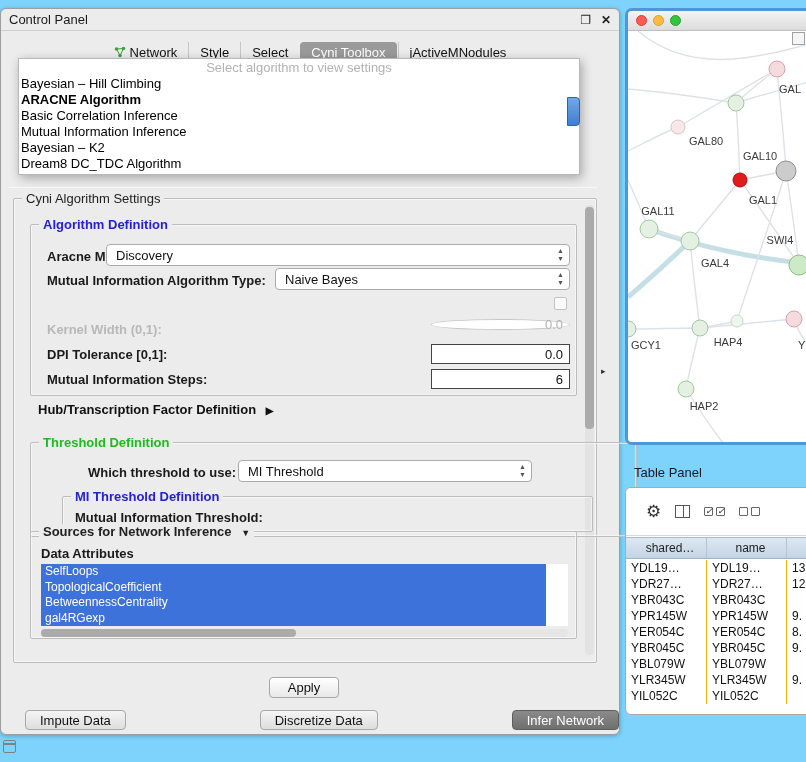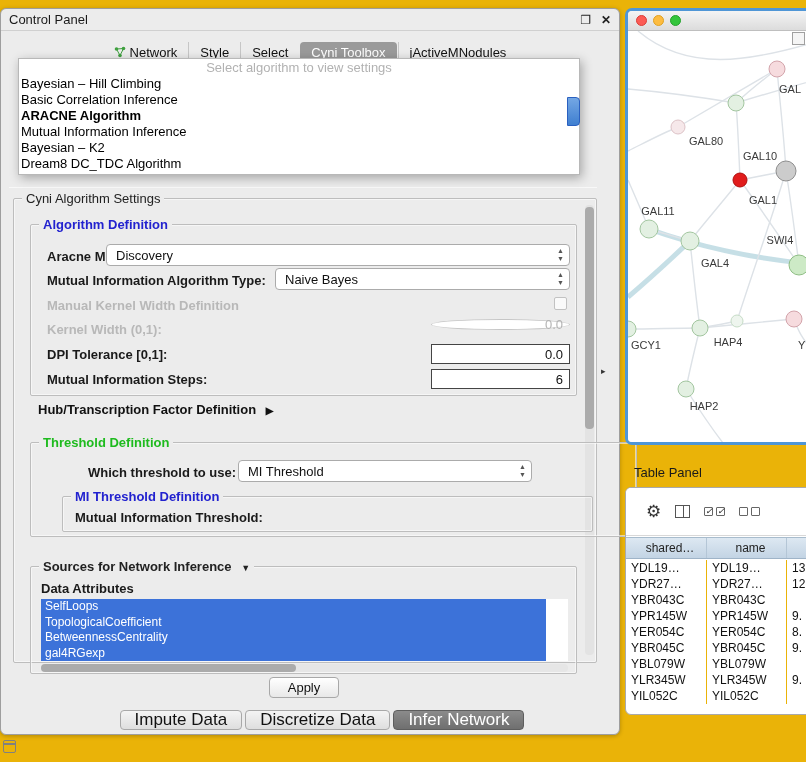--- a/index.html
+++ b/index.html
@@ -1,18 +1,18 @@
 <!DOCTYPE html>
 <html><head>
 <meta charset="utf-8">
 <style>
   html,body{margin:0;padding:0;background:#e4e4e4;}
   *{box-sizing:border-box;}
   .screen{position:relative;width:806px;height:762px;overflow:hidden;
-          font-family:"Liberation Sans",sans-serif;color:#111;background:#eab308;}
+          font-family:"Liberation Sans",sans-serif;color:#111;background:#7dd3fc;}
 
   
   .control-panel{position:absolute;left:0;top:8px;width:620px;height:727px;
     background:#ececec;border:1px solid #9e9e9e;border-radius:6px;
     box-shadow:0 1px 4px rgba(0,0,0,.25);}
   .titlebar{position:absolute;left:0;top:0;right:0;height:22px;display:flex;align-items:center;
     padding:0 8px;border-bottom:1px solid #d0d0d0;}
   .titlebar .title{font-size:13px;color:#1a1a1a;}
   .win-icon{margin-left:10px;font-size:12px;color:#222;cursor:default;}
   .win-icon.float{margin-left:auto;}
@@ -68,21 +68,21 @@
   .hscroll .thumb{position:absolute;left:0;top:0;height:8px;width:255px;background:#ababab;border-radius:4px;}
 
   .attr-list{position:absolute;left:10px;top:32px;width:527px;height:62px;background:#fff;overflow:hidden;}
   .attr-item{width:505px;height:15.5px;line-height:15.5px;background:#3c72d9;color:#fff;
     font-size:12px;padding-left:4px;white-space:nowrap;}
 
   .apply-btn{position:absolute;left:268px;top:668px;width:70px;height:21px;
     background:linear-gradient(#ffffff,#e8e8e8);border:1px solid #a8a8a8;border-radius:4px;
     font-size:13px;display:flex;align-items:center;justify-content:center;}
   .bottom-tabs{position:absolute;left:0;right:0;top:701px;height:20px;display:flex;
-    justify-content:center;gap:3px;font-size:17px;margin-left:24px;}
+    justify-content:space-between;gap:3px;font-size:13px;margin-left:24px;}
   .btab{height:20px;padding:0 14px;display:flex;align-items:center;border:1px solid #a8a8a8;
     border-radius:4px;background:linear-gradient(#f4f4f4,#dedede);color:#111;}
   .btab.active{background:linear-gradient(#8b8b8b,#6f6f6f);border-color:#5e5e5e;color:#fff;}
 
   .split-arrow{position:absolute;left:601px;top:366px;font-size:9px;color:#333;}
 
   
   .net-window{position:absolute;left:625px;top:8px;width:190px;height:437px;
     border:3px solid #4f96d6;border-radius:7px;background:#ececec;overflow:hidden;}
   .net-titlebar{position:relative;height:20px;background:linear-gradient(#f4f4f4,#dcdcdc);
@@ -161,22 +161,22 @@
         </span>
       <span class="tab">
           <span>jActiveMNodules</span>
         </span>
     </div>
 
     <div class="popup">
       <div class="popup-prompt">Select algorithm to view settings</div>
       <div class="popup-options">
           <div class="popup-item">Bayesian – Hill Climbing</div>
+          <div class="popup-item sel">ARACNE Algorithm</div>
           <div class="popup-item">Basic Correlation Inference</div>
-          <div class="popup-item sel">ARACNE Algorithm</div>
           <div class="popup-item">Mutual Information Inference</div>
           <div class="popup-item">Bayesian – K2</div>
           <div class="popup-item">Dream8 DC_TDC Algorithm</div>
         </div>
     </div>
     <div class="combo-sliver"></div>
     <div class="hrule"></div>
 
     <div class="group" style="left:12px;top:189px;width:584px;height:465px;">
       <span class="gtitle">Cyni Algorithm Settings</span>
@@ -192,21 +192,20 @@
           <span>Discovery</span>
           <span class="arrows"></span>
         </div>
 
         <span class="lbl" style="left:16px;top:48px;">Mutual Information Algorithm Type:</span>
         <div class="combo" style="left:244px;top:43px;width:295px;">
           <span>Naive Bayes</span>
           <span class="arrows"></span>
         </div>
 
-        <span class="lbl dis" style="left:16px;top:73px;">Manual Kernel Width Definition</span>
         <div class="checkbox" style="left:523px;top:72px;"></div>
 
         <span class="lbl dis" style="left:16px;top:97px;">Kernel Width (0,1):</span>
         <div class="field light" style="left:400px;top:94px;width:139px;">
           <span>0.0</span>
         </div>
 
         <span class="lbl" style="left:16px;top:122px;">DPI Tolerance [0,1]:</span>
         <div class="field" style="left:400px;top:119px;width:139px;">
           <span>0.0</span>
@@ -231,21 +230,21 @@
           <span>MI Threshold</span>
           <span class="arrows"></span>
         </div>
 
         <div class="group" style="left:19px;top:53px;width:531px;height:36px;margin-left:12px;">
           <span class="gtitle blue">MI Threshold Definition</span>
           <span class="lbl" style="left:12px;top:13px;">Mutual Information Threshold:</span>
         </div>
       </div>
 
-      <div class="group" style="left:16px;top:367px;width:547px;height:108px;">
+      <div class="group" style="left:16px;top:332px;width:547px;height:108px;">
         <span class="gtitle" style="font-weight:bold;">
           <span>Sources for Network Inference</span>
           <span class="chev" style="font-size:9px;">▼</span>
         </span>
         <span class="lbl" style="left:10px;top:14px;">Data Attributes</span>
         <div class="attr-list">
             <div class="attr-item">SelfLoops</div>
             <div class="attr-item">TopologicalCoefficient</div>
             <div class="attr-item">BetweennessCentrality</div>
             <div class="attr-item">gal4RGexp</div>

